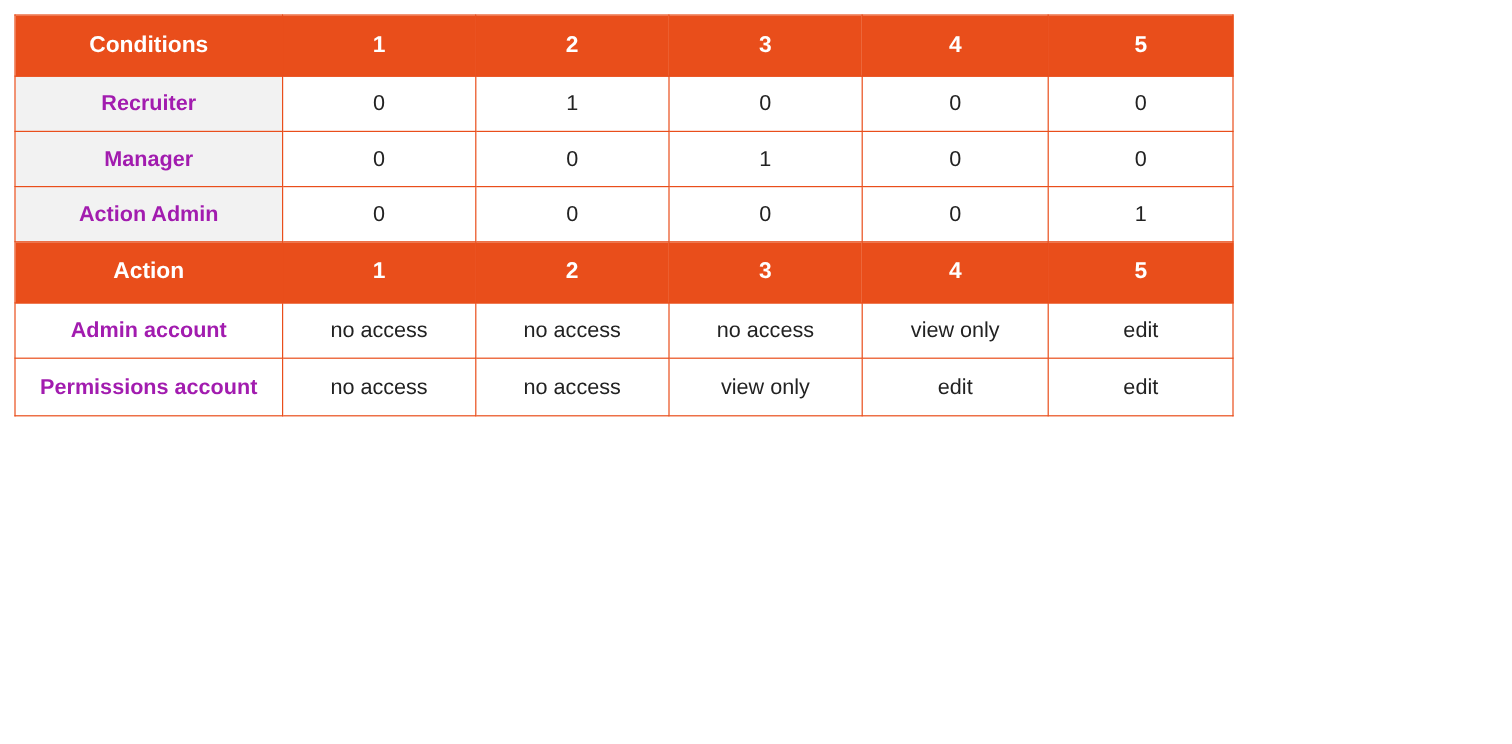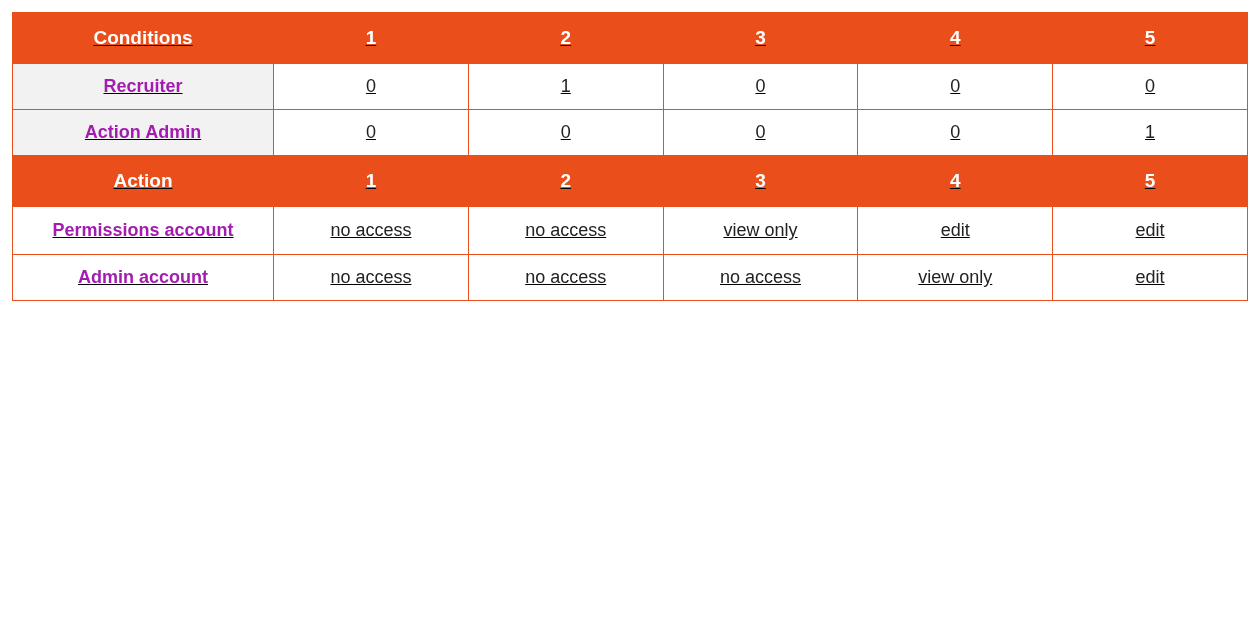--- a/index.html
+++ b/index.html
@@ -3,22 +3,21 @@
   <meta charset="utf-8">
   <style>
     * { margin: 0; padding: 0; box-sizing: border-box; }
     body {
       font-family: Arial, Helvetica, sans-serif;
       padding: 12px;
       background: #fff;
     }
     table {
       border-collapse: collapse;
-      width: 1236px;
-      text-decoration: underline;
+      width: 1016px;
     }
     th, td {
       border: 1px solid #e94e1b;
       text-align: center;
       vertical-align: middle;
       padding: 12px 8px;
       font-size: 18px;
     }
     th.header-row {
       background: #e94e1b;
@@ -62,20 +61,28 @@
 
     <tr>
       <td class="row-label">Recruiter</td>
       <td class="data-cell">0</td>
       <td class="data-cell">1</td>
       <td class="data-cell">0</td>
       <td class="data-cell">0</td>
       <td class="data-cell">0</td>
     </tr>
 
+    <tr>
+      <td class="row-label">Manager</td>
+      <td class="data-cell">0</td>
+      <td class="data-cell">0</td>
+      <td class="data-cell">1</td>
+      <td class="data-cell">0</td>
+      <td class="data-cell">0</td>
+    </tr>
 
 
     <tr>
       <td class="row-label">Action Admin</td>
       <td class="data-cell">0</td>
       <td class="data-cell">0</td>
       <td class="data-cell">0</td>
       <td class="data-cell">0</td>
       <td class="data-cell">1</td>
     </tr>
@@ -86,30 +93,30 @@
       <th class="header-row">2</th>
       <th class="header-row">3</th>
       <th class="header-row">4</th>
       <th class="header-row">5</th>
     </tr>
 
 
 
 
     <tr>
+      <td class="row-label plain-bg">Admin account</td>
+      <td class="data-cell">no access</td>
+      <td class="data-cell">no access</td>
+      <td class="data-cell">no access</td>
+      <td class="data-cell">view only</td>
+      <td class="data-cell">edit</td>
+    </tr>
+
+    <tr>
       <td class="row-label plain-bg multiline">Permissions account</td>
       <td class="data-cell">no access</td>
       <td class="data-cell">no access</td>
       <td class="data-cell">view only</td>
       <td class="data-cell">edit</td>
       <td class="data-cell">edit</td>
     </tr>
-
-    <tr>
-      <td class="row-label plain-bg">Admin account</td>
-      <td class="data-cell">no access</td>
-      <td class="data-cell">no access</td>
-      <td class="data-cell">no access</td>
-      <td class="data-cell">view only</td>
-      <td class="data-cell">edit</td>
-    </tr>
   </tbody>
 </table>
 
 </body></html>

